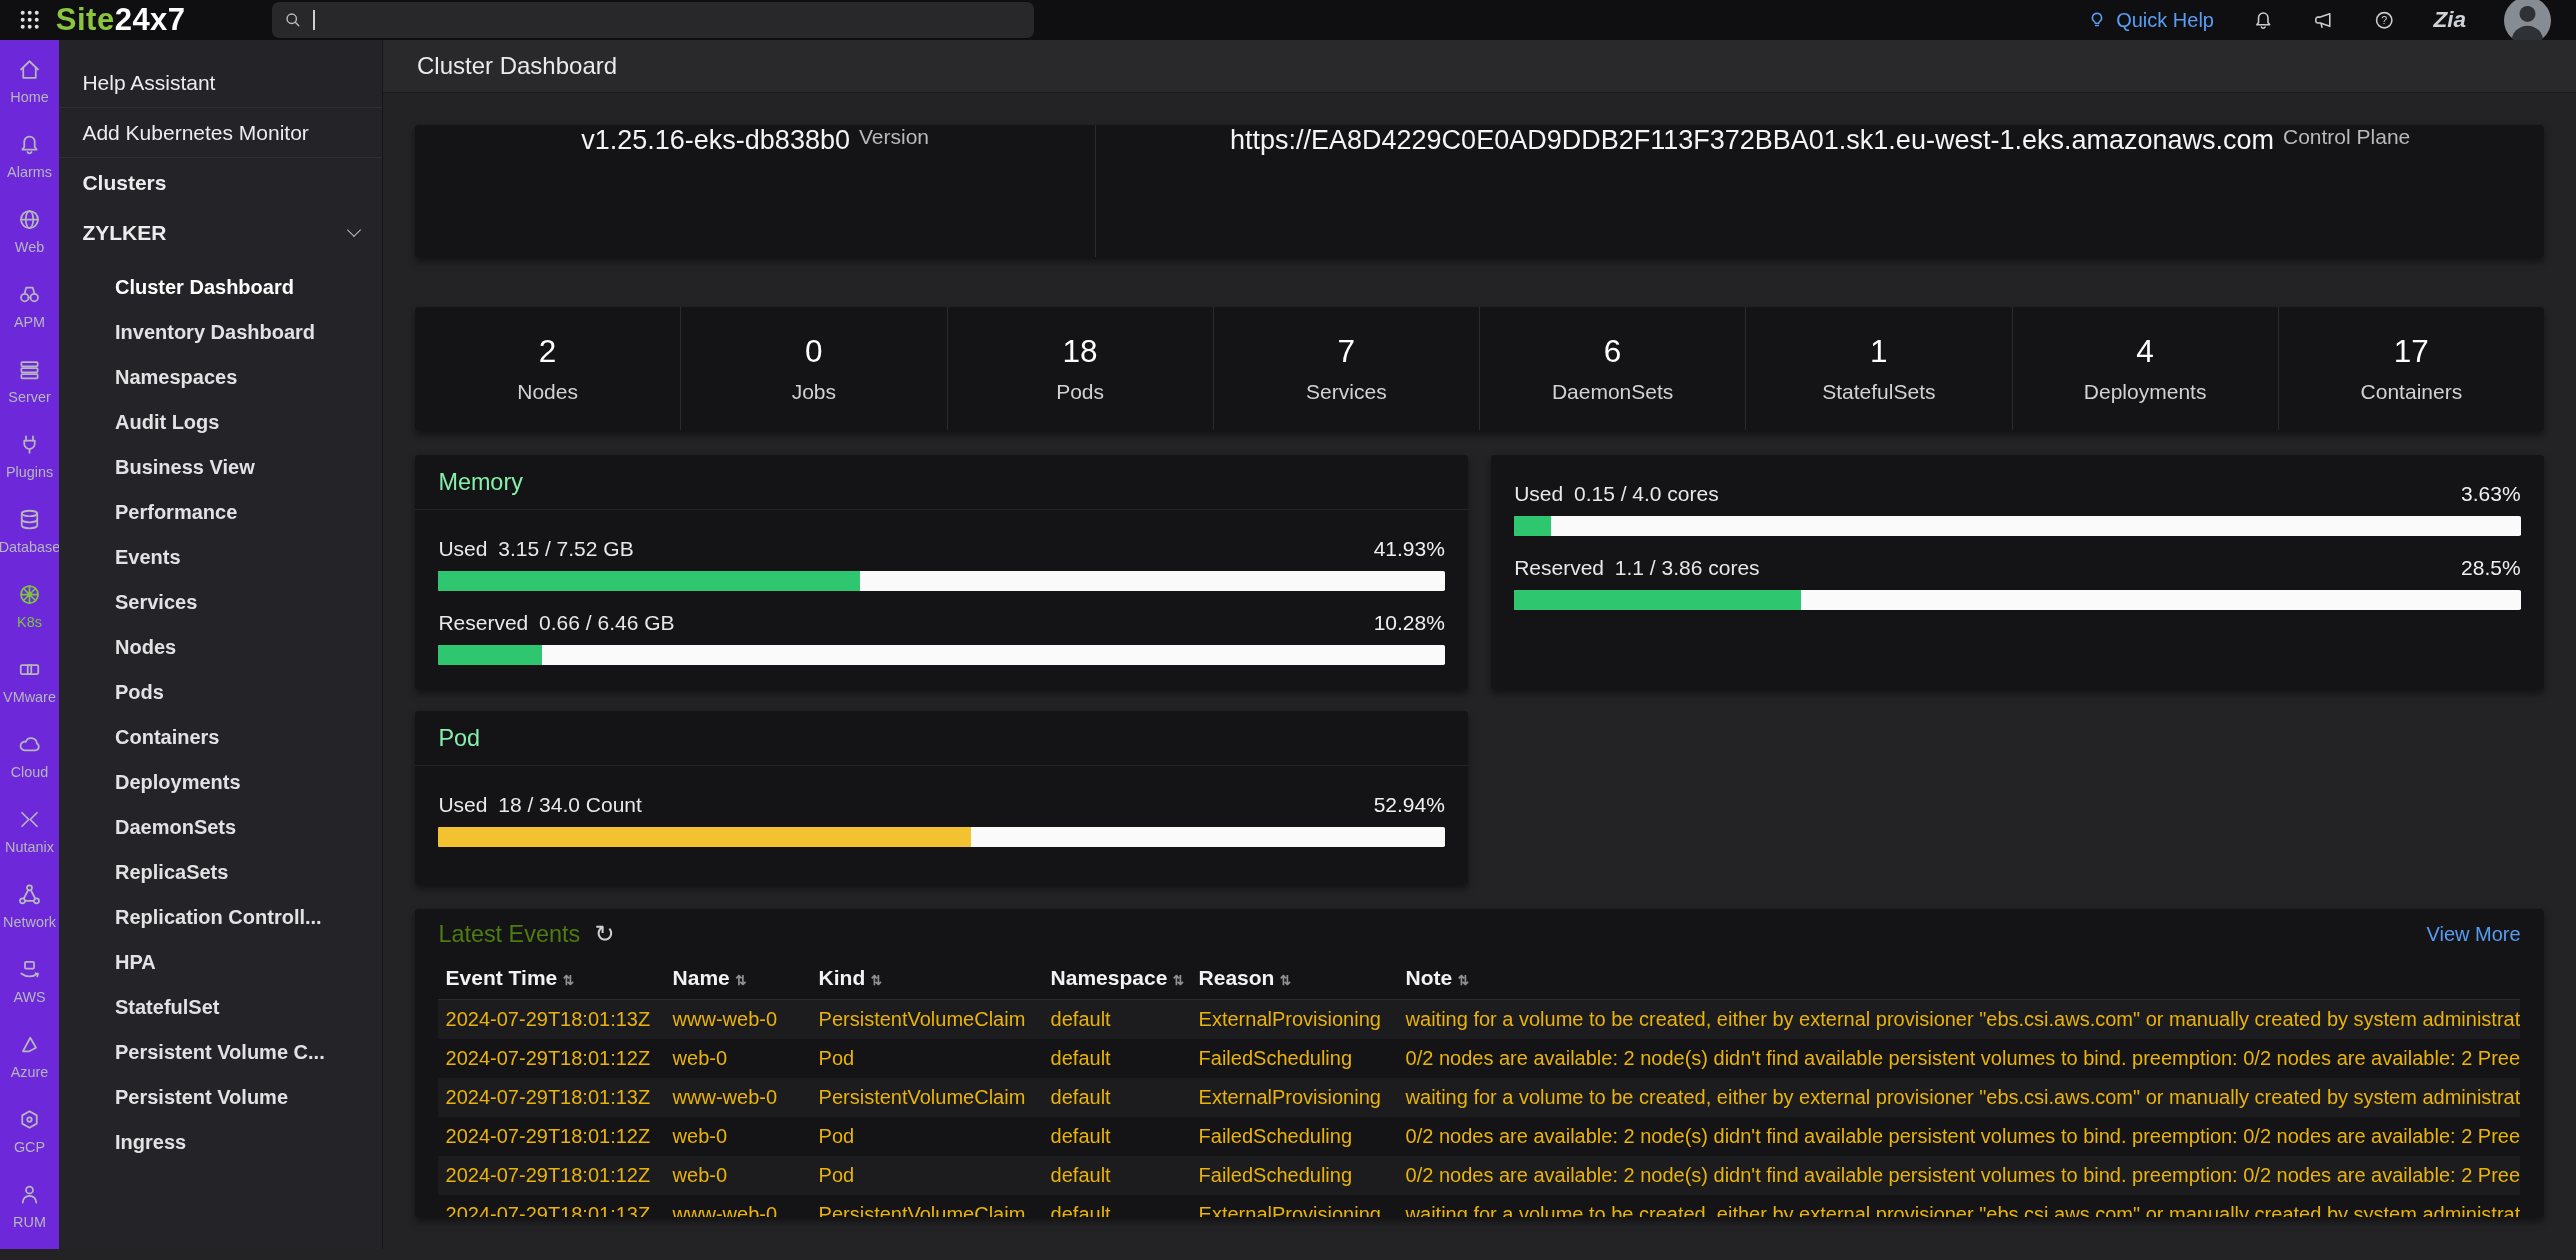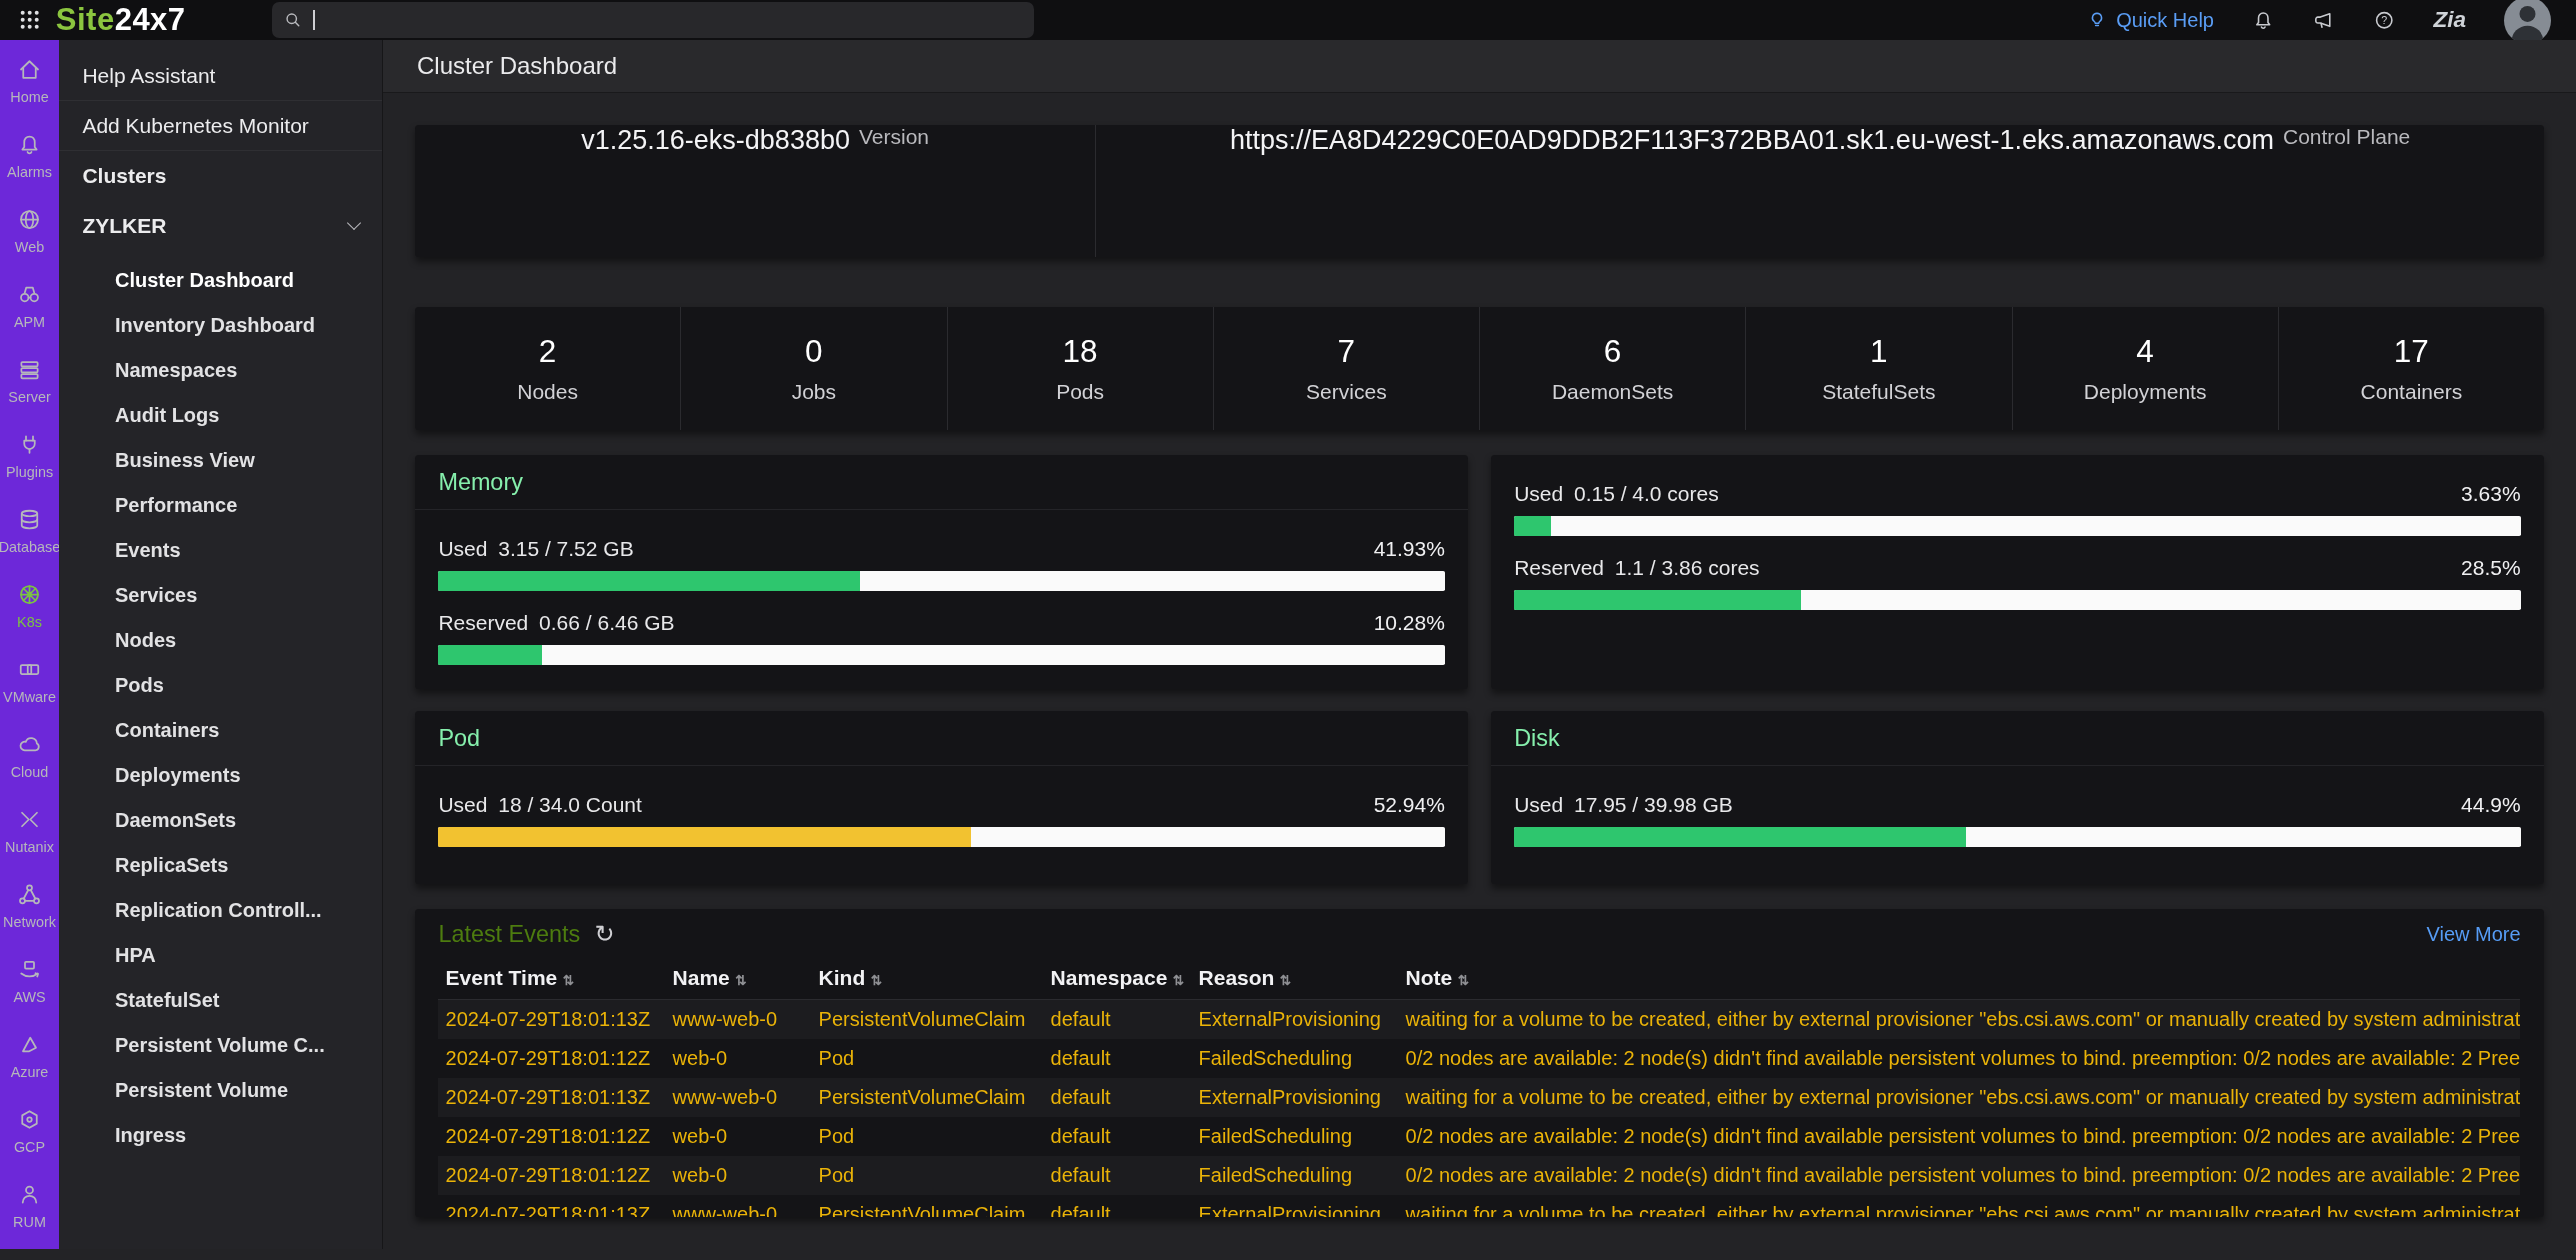--- a/index.html
+++ b/index.html
@@ -30,21 +30,21 @@
   
   .rail { width:59px; background:#6d28d9; display:flex; flex-direction:column; padding-top:3.6px; flex:none; }
   .rail-item { height:75px; display:flex; flex-direction:column; align-items:center; justify-content:center;
     gap:6.3px; color:#b6b7bb; cursor:pointer; }
   .rail-item svg { width:25px; height:25px; fill:none; stroke:currentColor; stroke-width:1.4;
     stroke-linecap:round; stroke-linejoin:round; }
   .rail-label { font-size:14.4px; }
   .rail-item.active { color:#7cc243; }
 
   
-  .sidebar { width:324px; background:#242428; flex:none; padding-top:11px; border-right:0.9px solid #161618; overflow:hidden; }
+  .sidebar { width:324px; background:#242428; flex:none; padding-top:18px; border-right:0.9px solid #161618; overflow:hidden; }
   .side-top-item { height:50px; display:flex; align-items:center; padding:0 23.4px; font-size:21px; color:#ececee; cursor:pointer; }
   .side-top-item.hr { border-bottom:0.9px solid #2f2f33; }
   .side-top-item.bold { font-weight:700; }
   .chev { width:10px; height:10px; border-right:1.8px solid #b9b9bd; border-bottom:1.8px solid #b9b9bd;
     transform:rotate(45deg); margin-left:auto; margin-top:-5.4px; }
   .side-sub { margin-top:7.2px; }
   .side-sub-item { height:45px; display:flex; align-items:center; padding-left:56px; font-size:20px;
     font-weight:700; color:#e2e2e4; cursor:pointer; white-space:nowrap; }
   .side-sub-item.active { color:#ffffff; }
 
@@ -510,35 +510,20 @@
                   <span class="usage-label"><span class="usage-metric">Used</span><span>18 / 34.0 Count</span></span>
                   <span class="usage-pct">52.94%</span>
                 </div>
                 <div class="bar-track">
                   <div class="bar-fill" style="width: 52.94%; background: rgb(242, 194, 48);"></div>
                 </div>
               </div>
             </div>
         </section>
 
-        <section class="panel card small">
-          <div class="card-title">Disk</div>
-          <div class="card-body">
-
-              <div class="usage-row">
-                <div class="usage-line">
-                  <span class="usage-label"><span class="usage-metric">Used</span><span>17.95 / 39.98 GB</span></span>
-                  <span class="usage-pct">44.9%</span>
-                </div>
-                <div class="bar-track">
-                  <div class="bar-fill" style="width: 44.9%; background: rgb(46, 198, 110);"></div>
-                </div>
-              </div>
-            </div>
-        </section>
       </div>
 
       <section class="panel events-panel">
         <div class="ev-header">
           <span class="ev-title">Latest Events</span>
           <span class="refresh">↻</span>
           <span class="view-more">View More</span>
         </div>
         <table class="ev-table">
           <colgroup>

